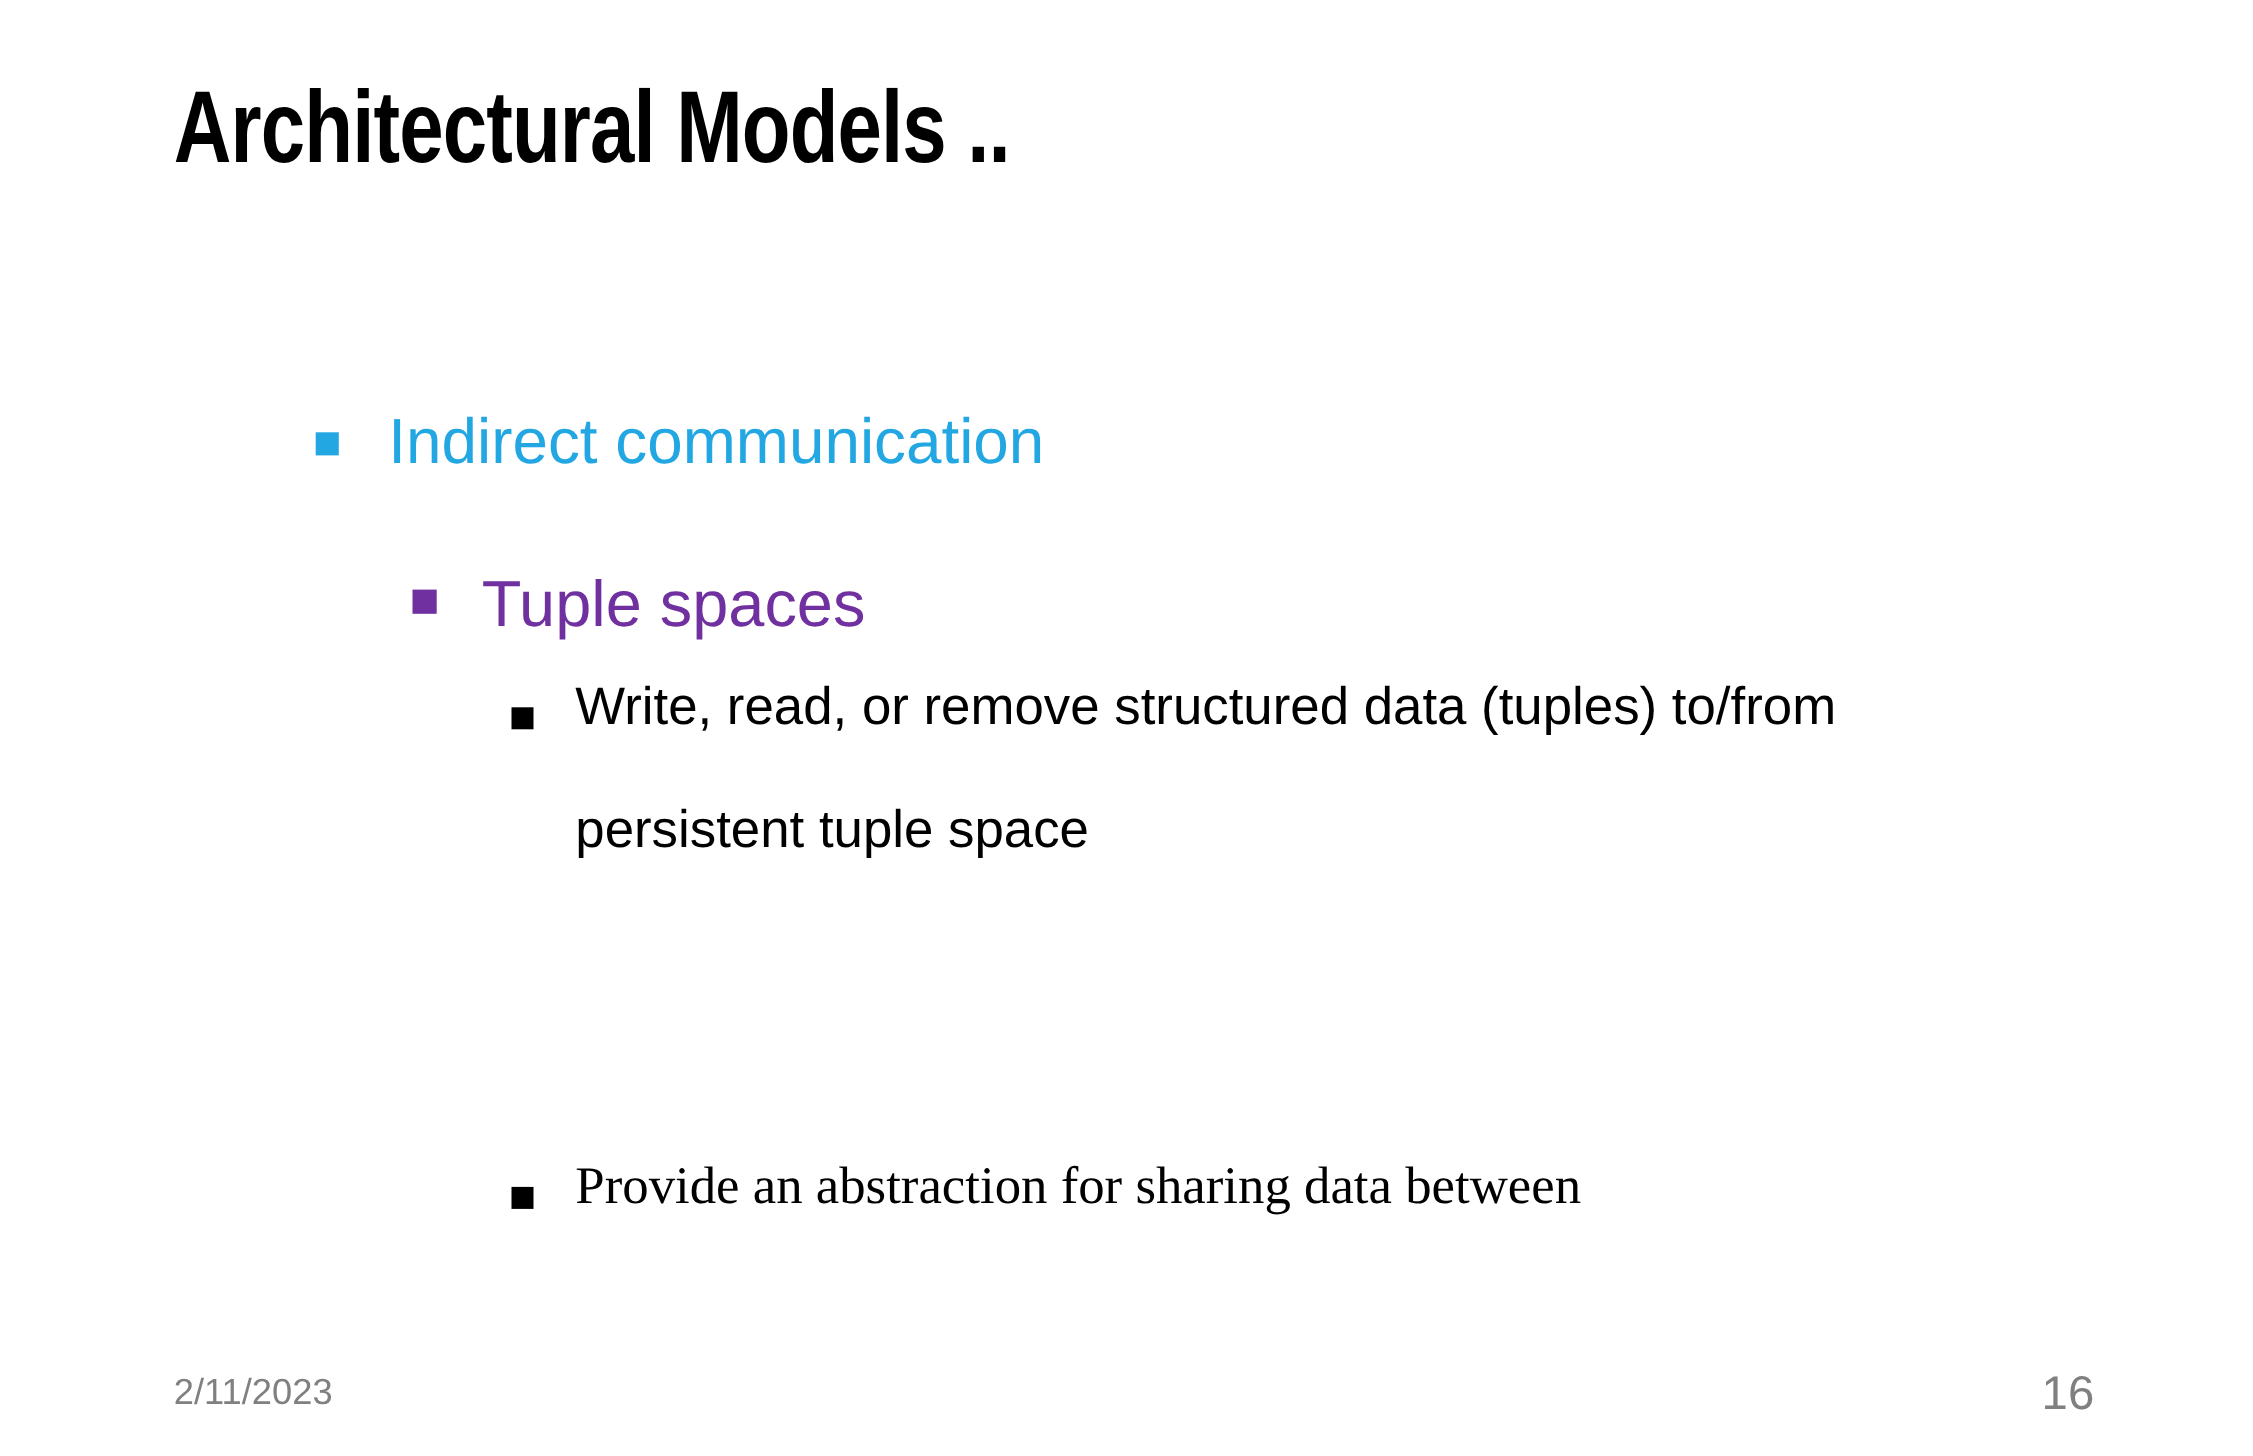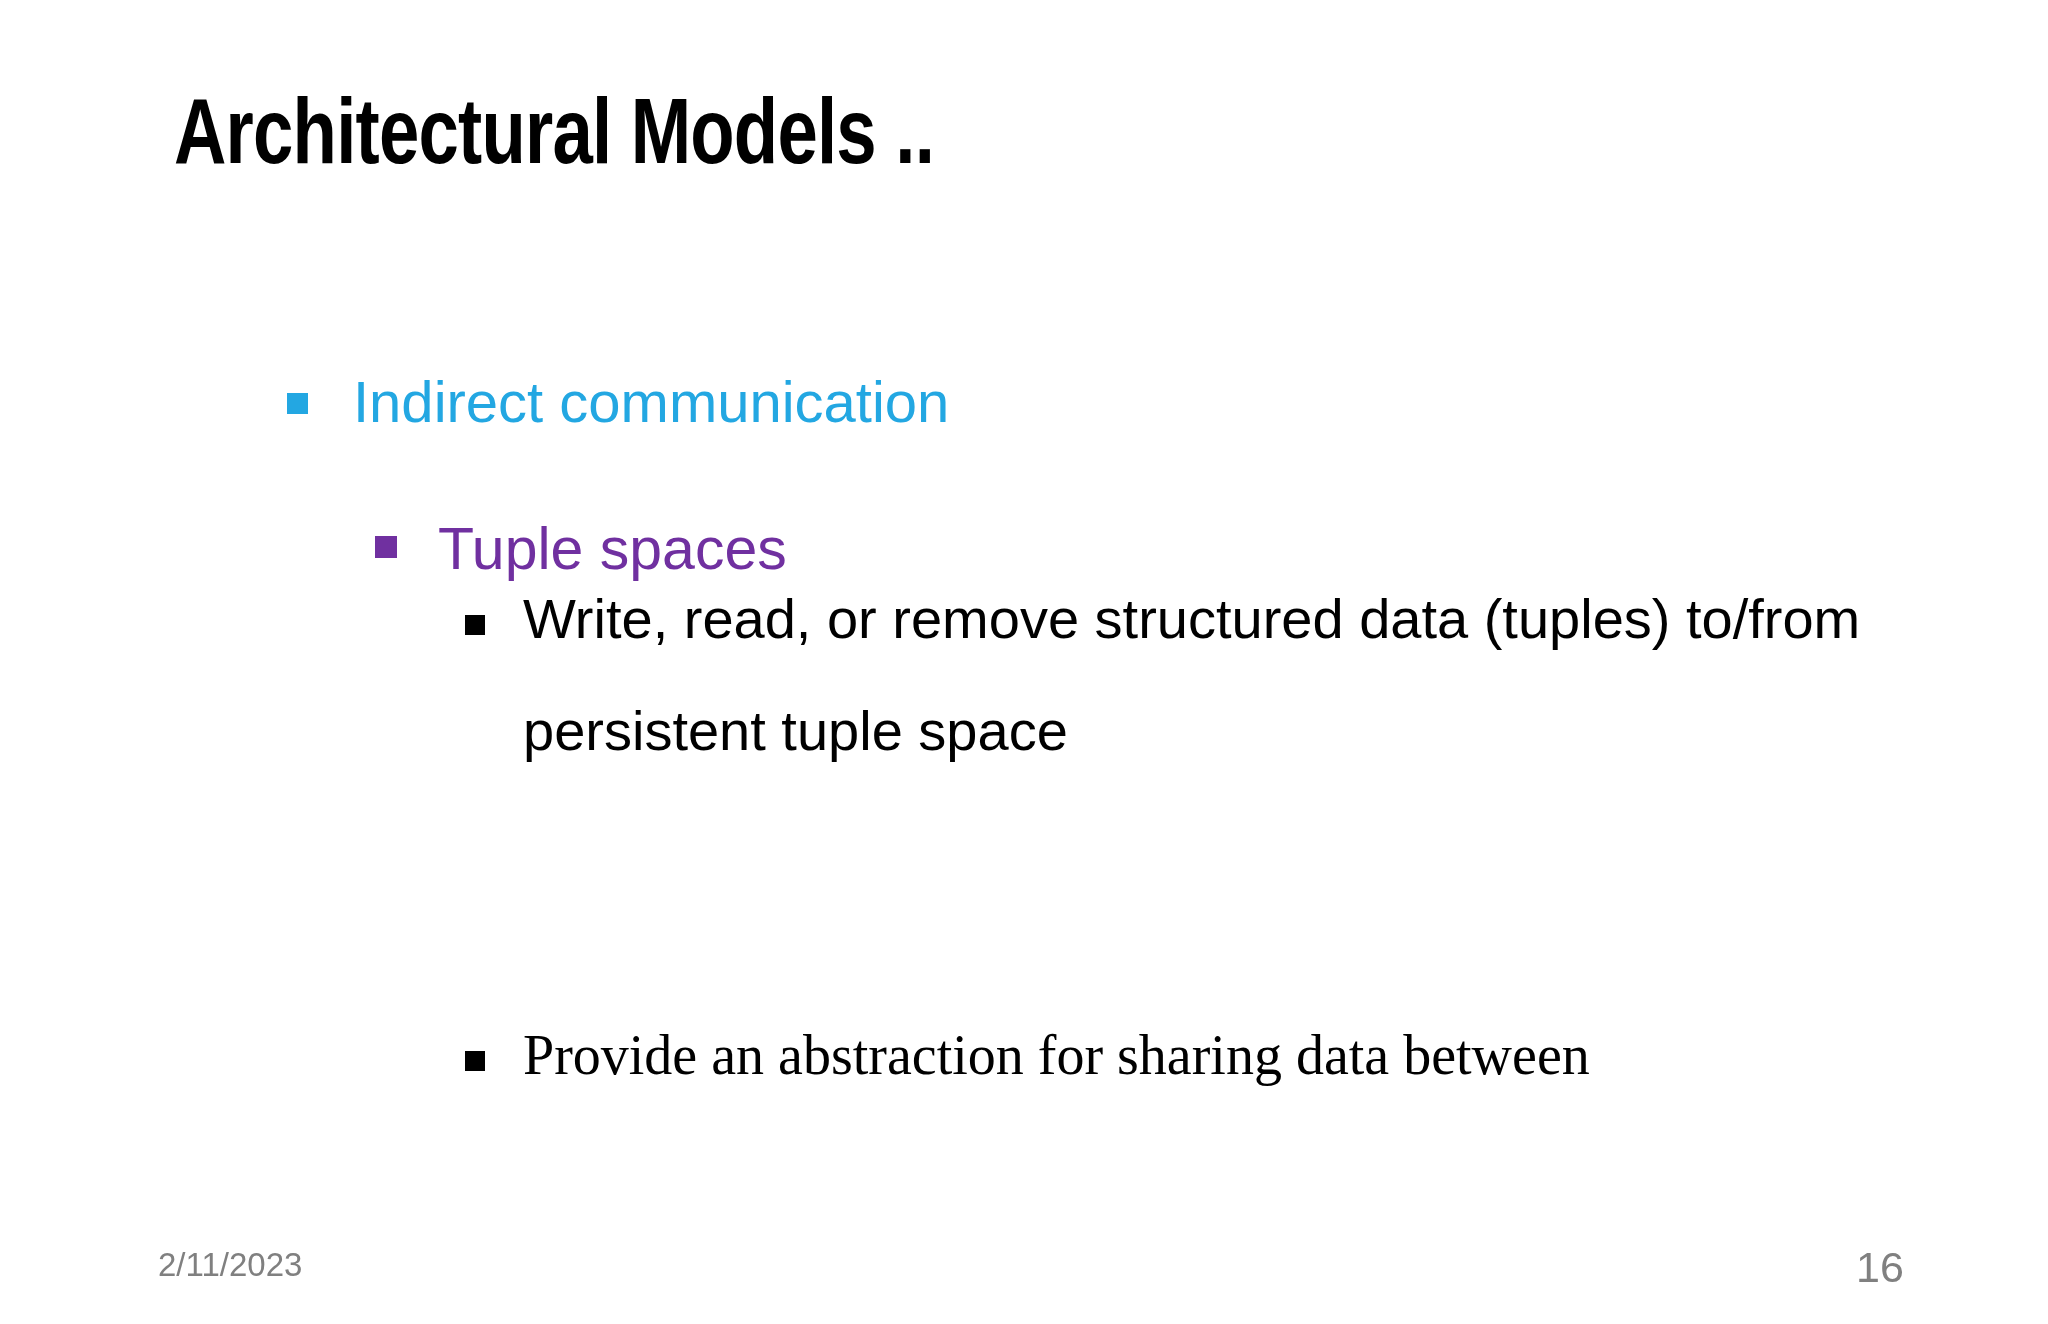--- a/index.html
+++ b/index.html
@@ -1,36 +1,36 @@
 <!DOCTYPE html>
 <html><head>
 <meta charset="utf-8">
 <style>
   html,body{margin:0;padding:0;background:#ffffff;}
   body{width:2048px;height:1324px;position:relative;overflow:hidden;
        font-family:"Liberation Sans",sans-serif;}
   .slide{position:absolute;inset:0;background:#ffffff;}
 
   
-  .title{position:absolute;left:158px;top:64px;margin:16px;font-weight:bold;
+  .title{position:absolute;left:158px;top:64px;margin:0;font-weight:bold;
          font-size:93px;line-height:1.1;color:#000000;white-space:nowrap;}
   .title-inner{display:inline-block;transform:scaleX(0.78);transform-origin:left center;
                letter-spacing:-1px;}
 
   
   .row{position:absolute;line-height:1.05;white-space:nowrap;}
   .sq{position:absolute;background:currentColor;}
   .c-cyan{color:#23A7E2;}
   .c-purple{color:#7030A0;margin-top:36px;}
   .c-black{color:#000000;}
 
   .f1{font-size:70px;}
   .f2{font-size:58px;}
   .f3{font-size:59px;}
-  .f4{font-size:56px;}
+  .f4{font-size:48px;margin-top:28px;}
 
   .r1{left:162px;top:253px;}
   .r1 .sq{left:-47px;top:28px;width:22px;height:22px;}
 
   .r2{left:353px;top:372px;}
   .r2 .sq{left:-66px;top:21px;width:21px;height:21px;}
 
   .r3{left:438px;top:483px;}
   .r3 .sq{left:-63px;top:17px;width:22px;height:22px;}
 

